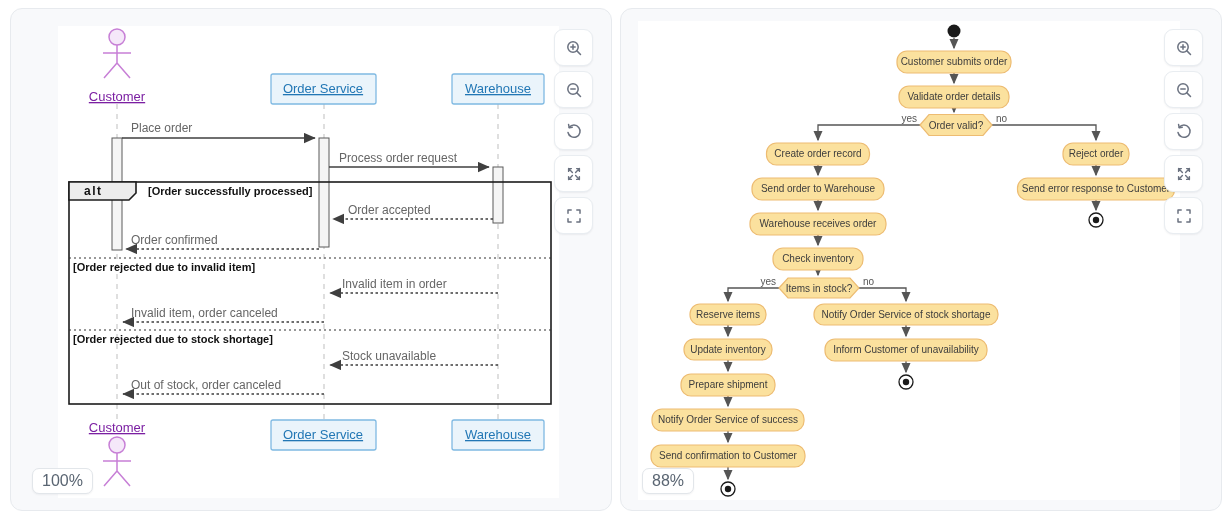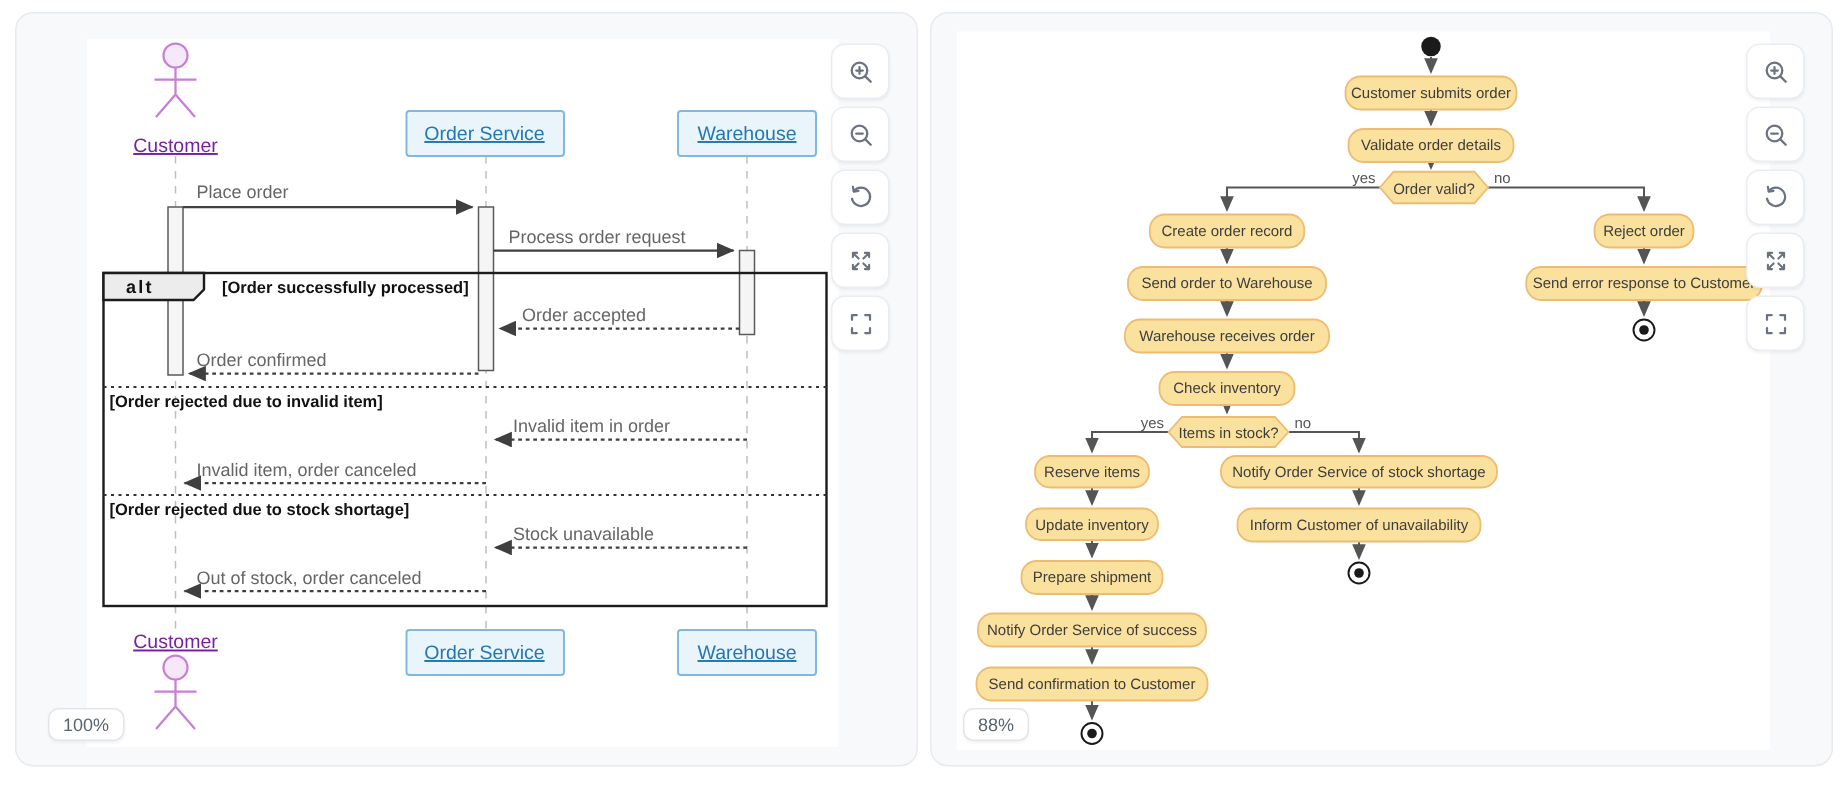--- a/index.html
+++ b/index.html
@@ -10,21 +10,21 @@
   #panel-right{left:620px;}
   .canvas{position:absolute;background:#ffffff;}
   #canvas-left{left:47px;top:17px;width:501px;height:472px;}
   #canvas-right{left:17px;top:12px;width:542px;height:479px;}
   .toolbar{position:absolute;top:20px;right:18px;display:flex;flex-direction:column;gap:5px;}
   .tbtn{width:37px;height:35px;background:#ffffff;border:1px solid #e9edf1;border-radius:9px;
     display:flex;align-items:center;justify-content:center;box-shadow:0 1px 2px rgba(16,24,40,.06);
     cursor:pointer;}
   .tbtn svg{display:block;}
   .zoom-badge{position:absolute;left:21px;bottom:16px;background:#fff;border:1px solid #e2e6ea;
-    border-radius:7px;padding:3px 9px;font-size:12px;color:#5a6572;
+    border-radius:7px;padding:3px 9px;font-size:16px;color:#5a6572;
     box-shadow:0 1px 2px rgba(16,24,40,.05);}
   svg text{font-family:"Liberation Sans",sans-serif;}
   .msg{font-size:12px;fill:#666666;}
   .cond{font-size:11px;font-weight:bold;fill:#111111;}
   .pname{font-size:13px;fill:#2277B5;text-decoration:underline;}
   .aname{font-size:13px;fill:#7B1FA2;text-decoration:underline;}
   .lifeline{stroke:#bfbfbf;stroke-width:1;stroke-dasharray:5,5;fill:none;}
   .activation{fill:#f5f5f5;stroke:#5a5a5a;stroke-width:1;}
   .arrow{stroke:#3f3f3f;stroke-width:1.5;fill:none;}
   .arrow.dotted{stroke-dasharray:2.5,2.5;}

